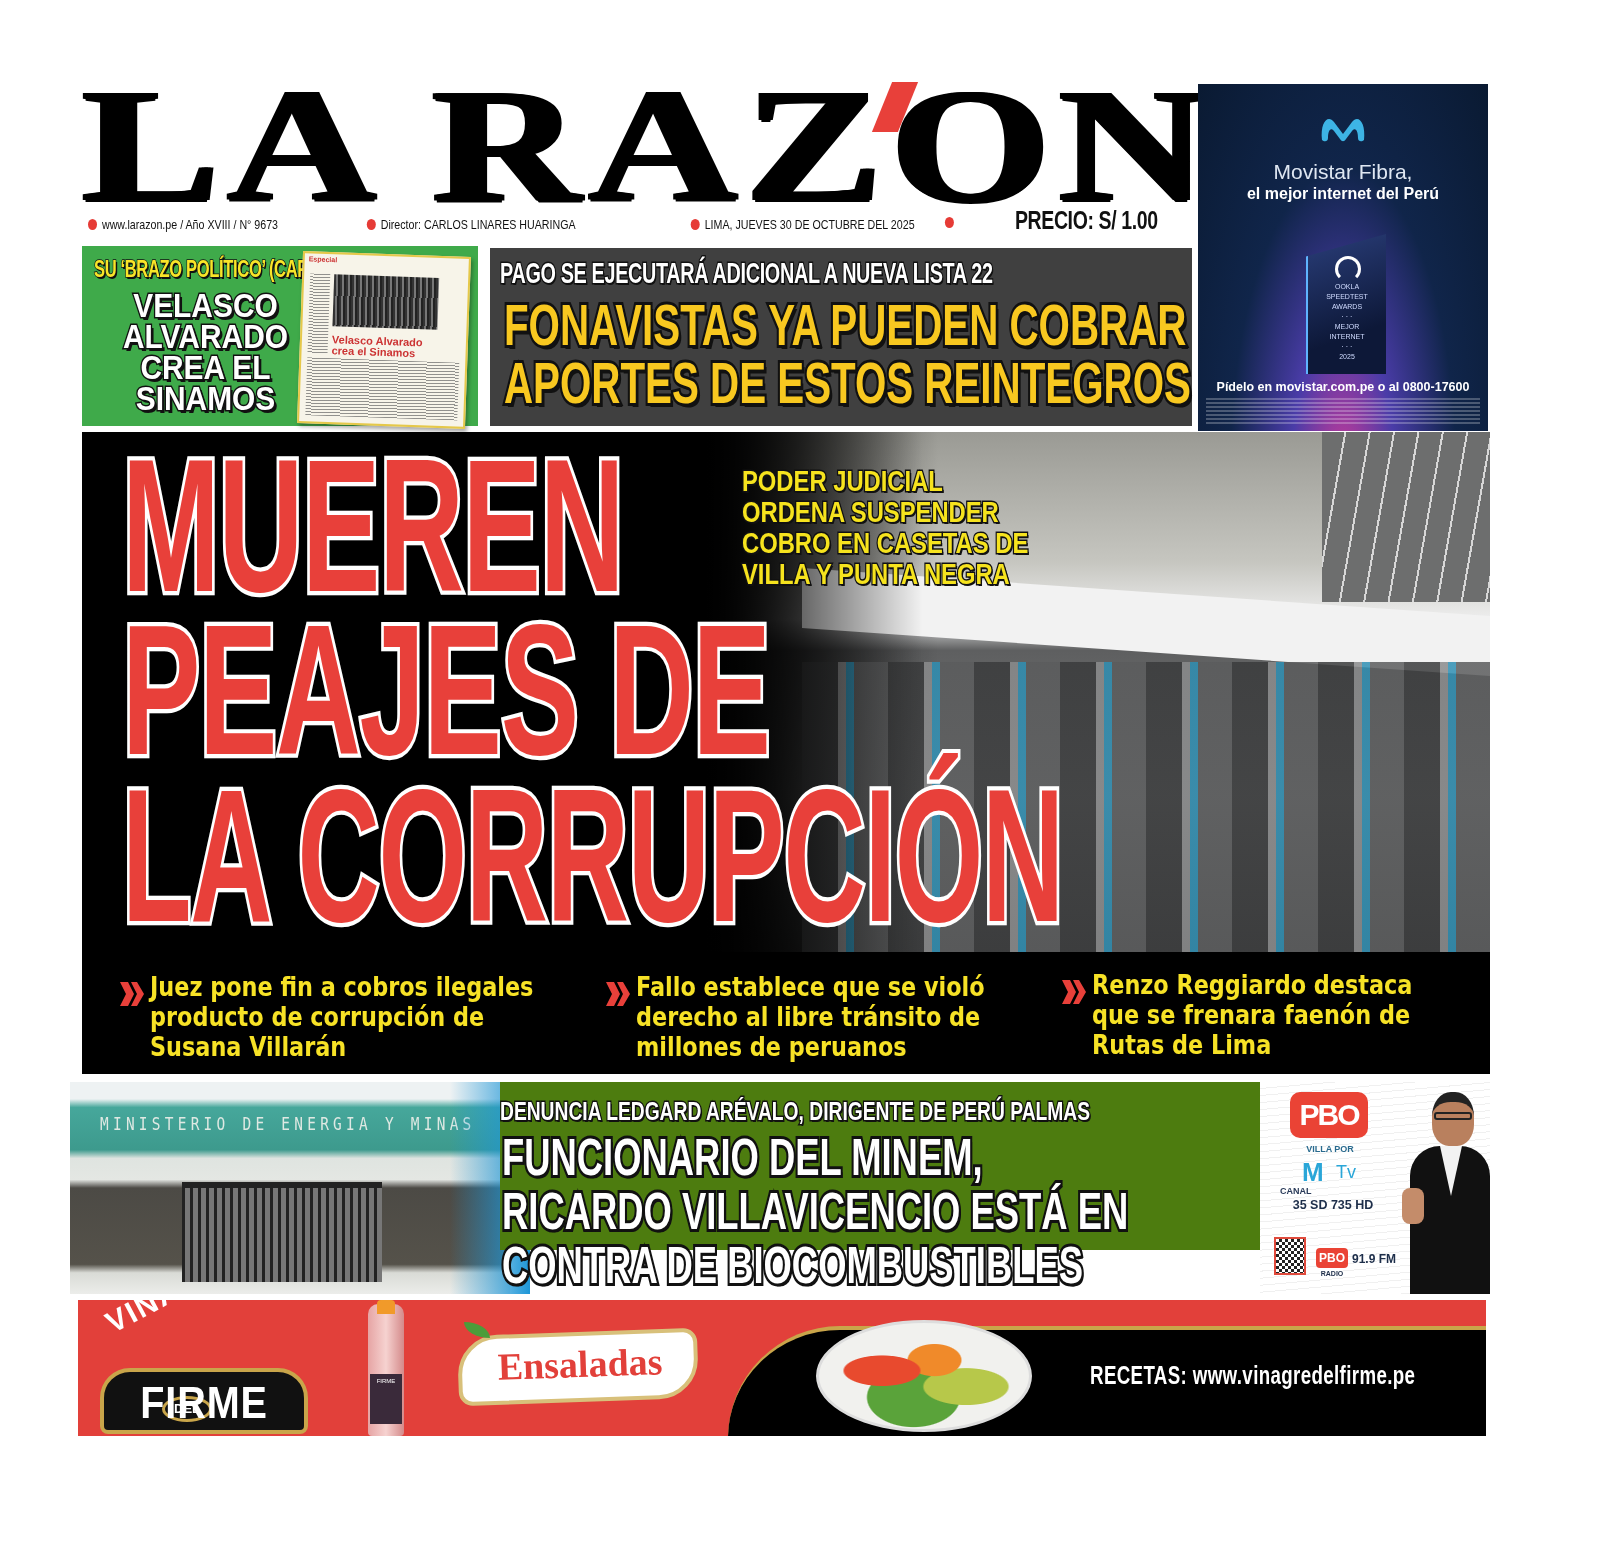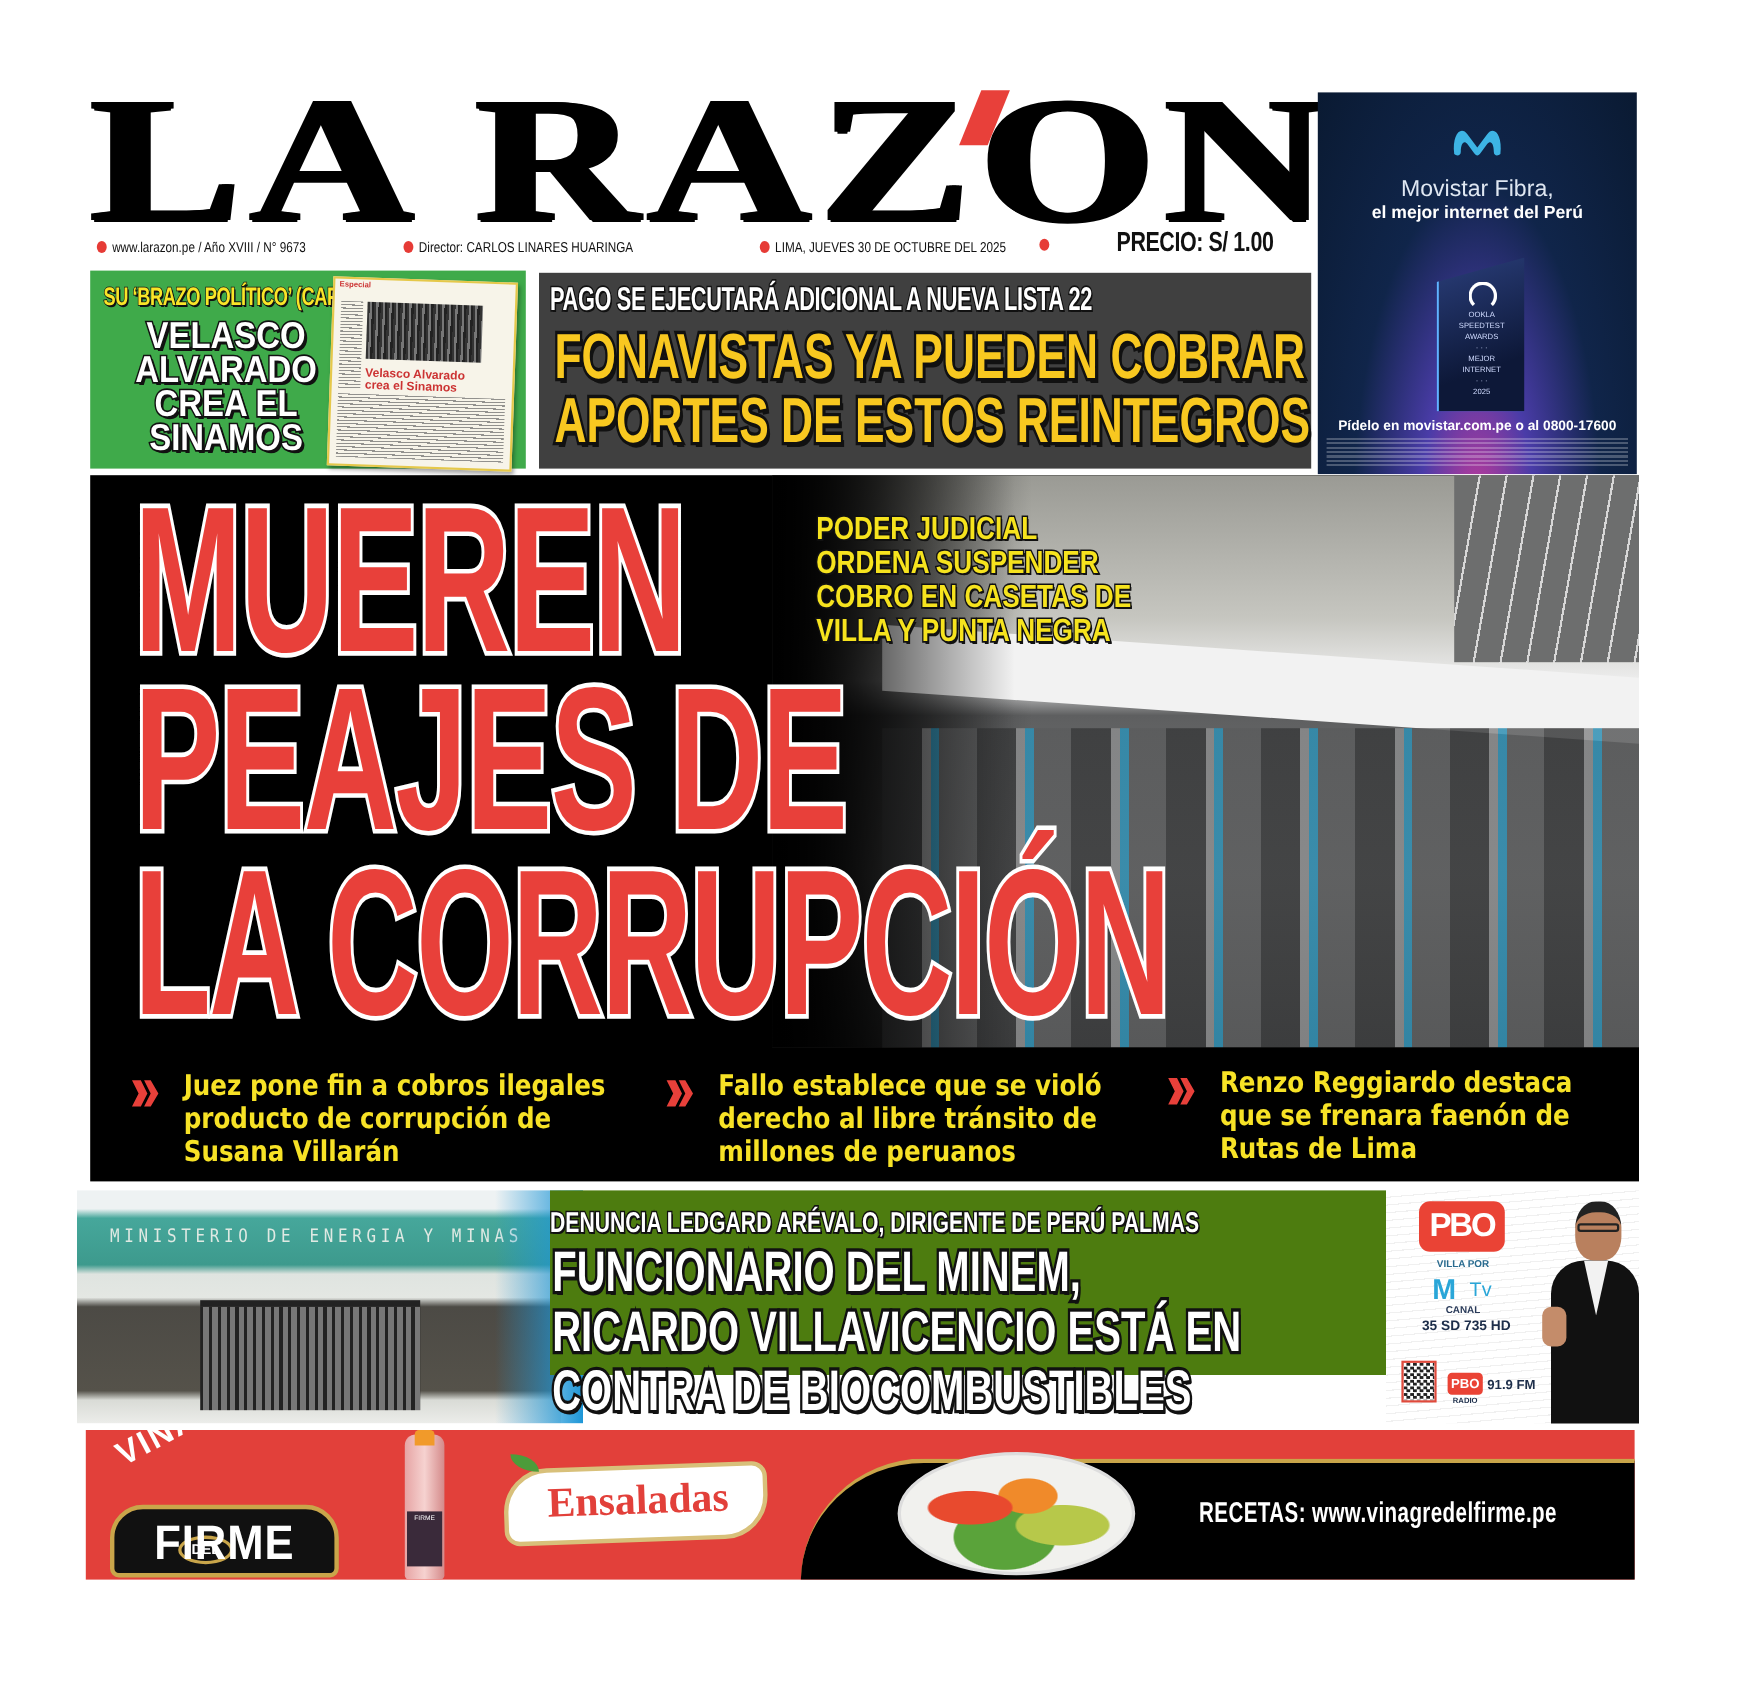--- a/index.html
+++ b/index.html
@@ -118,21 +118,21 @@
     position: absolute; left: 40px; font-weight: 900; color: #e8403a; white-space: nowrap;
     font-family: "Liberation Sans", "DejaVu Sans", sans-serif;
     -webkit-text-stroke: 8px #ffffff; paint-order: stroke fill;
     transform-origin: left top; letter-spacing: -2px;
   }
   .hl-1 { top: 10px; font-size: 178px; line-height: 160px; transform: scaleX(0.66) scaleY(1.06); }
   .hl-2 { top: 175px; font-size: 178px; line-height: 160px; transform: scaleX(0.66) scaleY(1.04); }
   .hl-3 { top: 340px; font-size: 178px; line-height: 160px; transform: scaleX(0.64) scaleY(1.06); }
 
   .bullets { position: absolute; left: 36px; top: 540px; width: 1370px; height: 100px; }
-  .bullet { position: absolute; top: 0; display: flex; gap: 21px; }
+  .bullet { position: absolute; top: 0; display: flex; gap: 4px; }
   .bullet-icon { width: 28px; height: 28px; margin-top: 8px; flex: none; }
   .bullet-text {
     font-size: 26px; line-height: 30px; font-weight: 700; color: #f7e226; width: 410px;
     font-family: "DejaVu Sans", sans-serif; transform: scaleX(0.86); transform-origin: left top; white-space: nowrap;
   }
 
   
   .bottom-story { position: absolute; left: 70px; top: 1082px; width: 1420px; height: 212px; overflow: hidden; }
   .minem-photo {
     position: absolute; left: 0; top: 0; width: 440px; height: 212px;
@@ -158,21 +158,21 @@
   }
   .pbo-ad {
     position: absolute; left: 1190px; top: 0; width: 230px; height: 212px;
     background: repeating-linear-gradient(175deg, #ffffff 0 6px, #f0f0f0 6px 7px);
   }
   .pbo-logo { position: absolute; left: 30px; top: 10px; width: 78px; height: 46px; background: #ea4335; border-radius: 10px;
     color: #fff; font-size: 30px; font-weight: 900; text-align: center; line-height: 46px; letter-spacing: -2px; }
   .pbo-ahora { position: absolute; left: 20px; top: 62px; width: 100px; text-align: center; font-size: 9px; font-weight: 700; color: #2a6b8f; }
   .pbo-m { position: absolute; left: 42px; top: 75px; font-size: 26px; font-weight: 900; color: #2aa6d8; letter-spacing: -2px; }
   .pbo-tv { position: absolute; left: 76px; top: 80px; font-size: 18px; color: #2aa6d8; }
-  .pbo-canal { position: absolute; left: 20px; top: 104px; width: 100px; text-align: center; font-size: 9px; font-weight: 700; color: #2a3b5a; }
+  .pbo-canal { position: absolute; left: 20px; top: 104px; width: 100px; font-size: 9px; font-weight: 700; color: #2a3b5a; }
   .pbo-channels { position: absolute; left: 8px; top: 116px; width: 130px; text-align: center; font-size: 12.5px; font-weight: 700; color: #1d2e4a; white-space: nowrap; }
   .pbo-qr { position: absolute; left: 14px; top: 155px; width: 32px; height: 38px; border: 2px solid #e04a3c;
     background: repeating-conic-gradient(#222 0 25%, #fff 0 50%) 0 0 / 6px 6px; }
   .pbo-radio { position: absolute; left: 56px; top: 166px; width: 32px; height: 20px; background: #ea4335; border-radius: 4px; color: #fff; font-size: 12px; font-weight: 900; text-align: center; line-height: 20px; }
   .pbo-radio-label { position: absolute; left: 56px; top: 188px; width: 32px; text-align: center; font-size: 7px; font-weight: 900; color: #1d2e4a; }
   .pbo-freq { position: absolute; left: 92px; top: 170px; font-size: 12px; font-weight: 700; color: #1d2e4a; white-space: nowrap; }
   .pbo-person { position: absolute; left: 150px; top: 10px; width: 80px; height: 202px; }
   .pbo-head { position: absolute; left: 22px; top: 0; width: 42px; height: 54px; background: #b9805e; border-radius: 45% 45% 40% 40%; border-top: 10px solid #222; }
   .pbo-glasses { position: absolute; left: 24px; top: 20px; width: 38px; height: 8px; border: 2px solid #222; border-radius: 3px; }
   .pbo-suit { position: absolute; left: 0; top: 54px; width: 80px; height: 150px; background: #111; border-radius: 30px 30px 0 0; }

